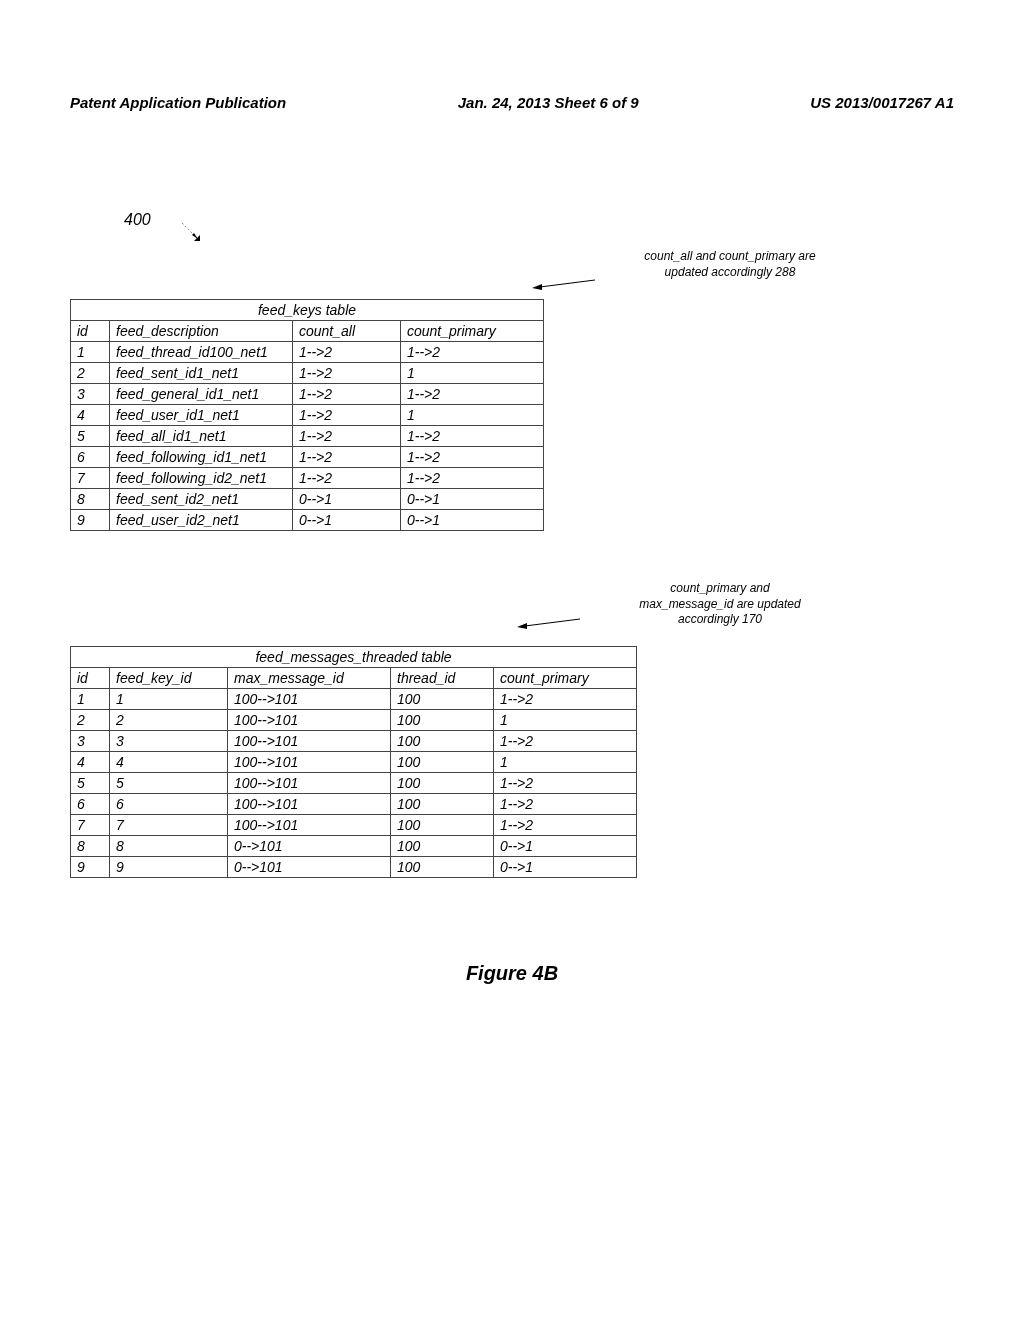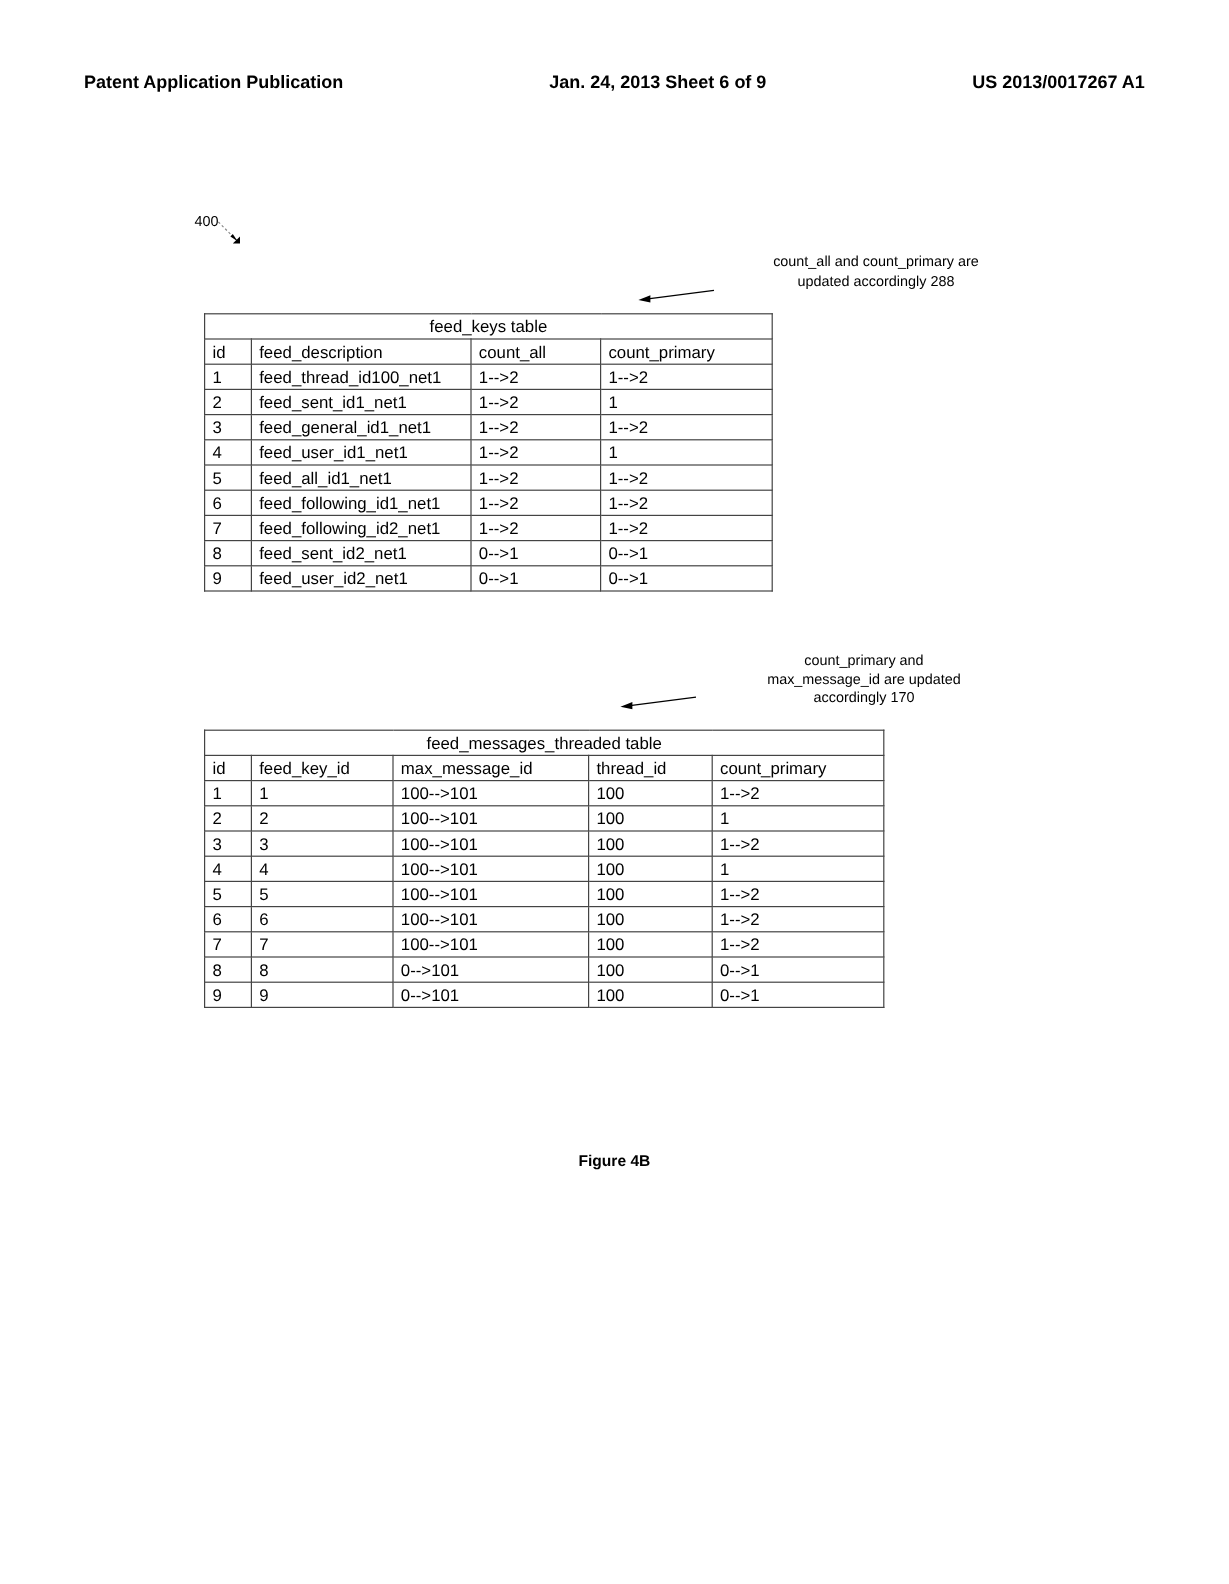--- a/index.html
+++ b/index.html
@@ -5,36 +5,36 @@
     body {
       margin: 0;
       padding: 0;
       font-family: Arial, sans-serif;
       font-size: 14px;
       color: #000;
       background: #fff;
       width: 1024px;
     }
     .page {
-      padding: 60px 70px;
+      padding: 94px 70px;
+      font-style: italic;
     }
     .header-row {
       display: flex;
       justify-content: space-between;
       font-weight: bold;
       font-size: 15px;
       margin-bottom: 100px;
     }
     .fig-number {
-      font-size: 12px;
-      margin-left: 92px;
+      font-size: 16px;
+      margin-left: 54px;
       margin-bottom: -10px;
     }
     .tbl-wrap {
-      margin-left: 100px;
       margin-bottom: 50px;
     }
     table {
       border-collapse: collapse;
       font-size: 14px;
     }
     th, td {
       border: 1px solid #444;
       padding: 2px 6px;
       text-align: left;
@@ -48,22 +48,22 @@
     .t1-c2 { width: 170px; }
     .t1-c3 { width: 95px; }
     .t1-c4 { width: 130px; }
     .t2-c2 { width: 105px; }
     .t2-c3 { width: 150px; }
     .t2-c4 { width: 90px; }
     .t2-c5 { width: 130px; }
     .figure-caption {
       text-align: center;
       font-weight: bold;
-      font-size: 13px;
-      margin-top: 120px;
+      font-size: 20px;
+      margin-top: 84px;
     }
     .arrow-400-svg {
       margin-left: 110px;
       margin-top: 2px;
     }
     .callout-region {
       position: relative;
       height: 50px;
       margin-left: 100px;
       width: 540px;

